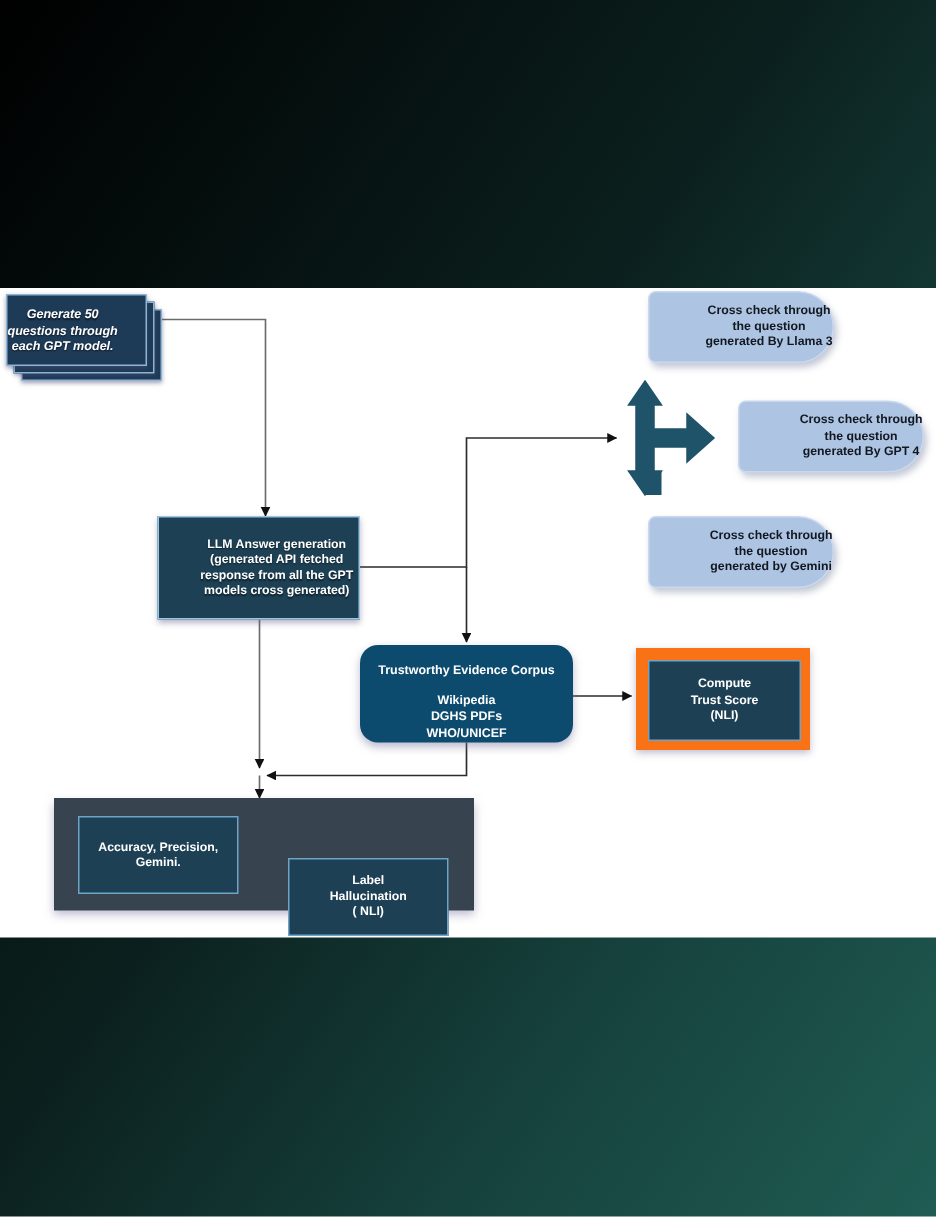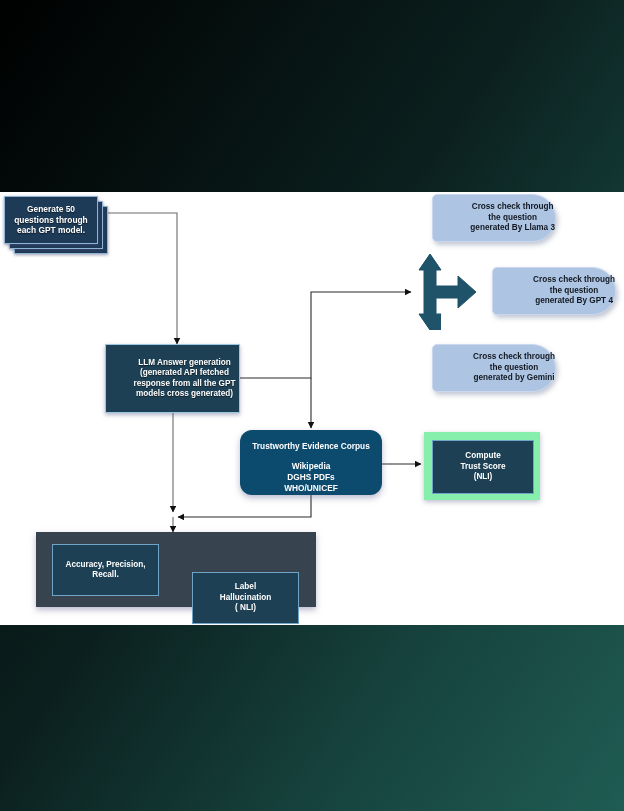--- a/index.html
+++ b/index.html
@@ -18,21 +18,21 @@
 
   
   .stack{position:absolute;left:4px;top:196px;width:102px;height:56px;}
   .stack .layer{
     position:absolute;width:92px;height:46px;
     background:#1d3a57;border:1px solid #8fb4d6;
     box-shadow:0 1px 3px rgba(80,80,120,.55);
   }
   .stack .l3{left:10px;top:10px;}
   .stack .l2{left:5px;top:5px;}
-  .stack .l1{left:0px;top:0px;display:flex;align-items:center;justify-content:center;}
+  .stack .l1{left:0px;top:0px;display:flex;align-items:center;justify-content:flex-start;font-style:italic;}
   .stack .l1 span{
     color:#fff;font-size:8.4px;font-weight:bold;text-align:center;line-height:1.3;
     text-shadow:0 1px 1px rgba(0,0,0,.6);
   }
 
   
   .tealbox{
     background:#1d4054;border:1px solid #9dc6e4;
     display:flex;align-items:center;justify-content:center;
     box-shadow:0 2px 4px rgba(90,90,130,.45);
@@ -58,21 +58,21 @@
   .corpus{
     background:#0c4a6e;border-radius:12px;
     box-shadow:0 3px 6px rgba(120,120,160,.5);
     display:flex;flex-direction:column;align-items:center;justify-content:center;
     padding-top:9px;box-sizing:border-box;
   }
   .corpus .title{color:#ffffff;font-size:8.3px;font-weight:bold;}
   .corpus .items{color:#ffffff;font-size:8.3px;font-weight:bold;margin-top:10px;}
 
   
-  .outerbox{background:#86efac;box-shadow:0 2px 5px rgba(110,110,150,.45);padding-left:25px;}
+  .outerbox{background:#f97316;box-shadow:0 2px 5px rgba(110,110,150,.45);padding-left:25px;}
   .innerbox{
     position:absolute;border:1px solid #6fa4c8;background:#1d4054;
     display:flex;align-items:center;justify-content:center;
   }
   .innerbox span{color:#ffffff;font-size:8.2px;font-weight:bold;}
 
   
   .panel{background:#374450;box-shadow:0 3px 6px rgba(120,120,160,.5);}
 
   svg.lines{position:absolute;left:0;top:0;width:624px;height:433px;overflow:visible;}
@@ -155,21 +155,21 @@
     <div class="innerbox" style="left:8px;top:8px;width:100px;height:52px;">
       <span class="txt">Compute
 Trust Score
 (NLI)</span>
     </div>
   </div>
 
   <div class="node panel" style="left:36px;top:340px;width:280px;height:75px;">
     <div class="innerbox" style="left:16px;top:12px;width:105px;height:50px;">
       <span class="txt">Accuracy, Precision,
-Recall.</span>
+Gemini.</span>
     </div>
     <div class="innerbox" style="left:156px;top:12px;width:105px;height:50px;margin-top:28px;">
       <span class="txt">Label
 Hallucination
 ( NLI)</span>
     </div>
   </div>
 
 </div>
 

